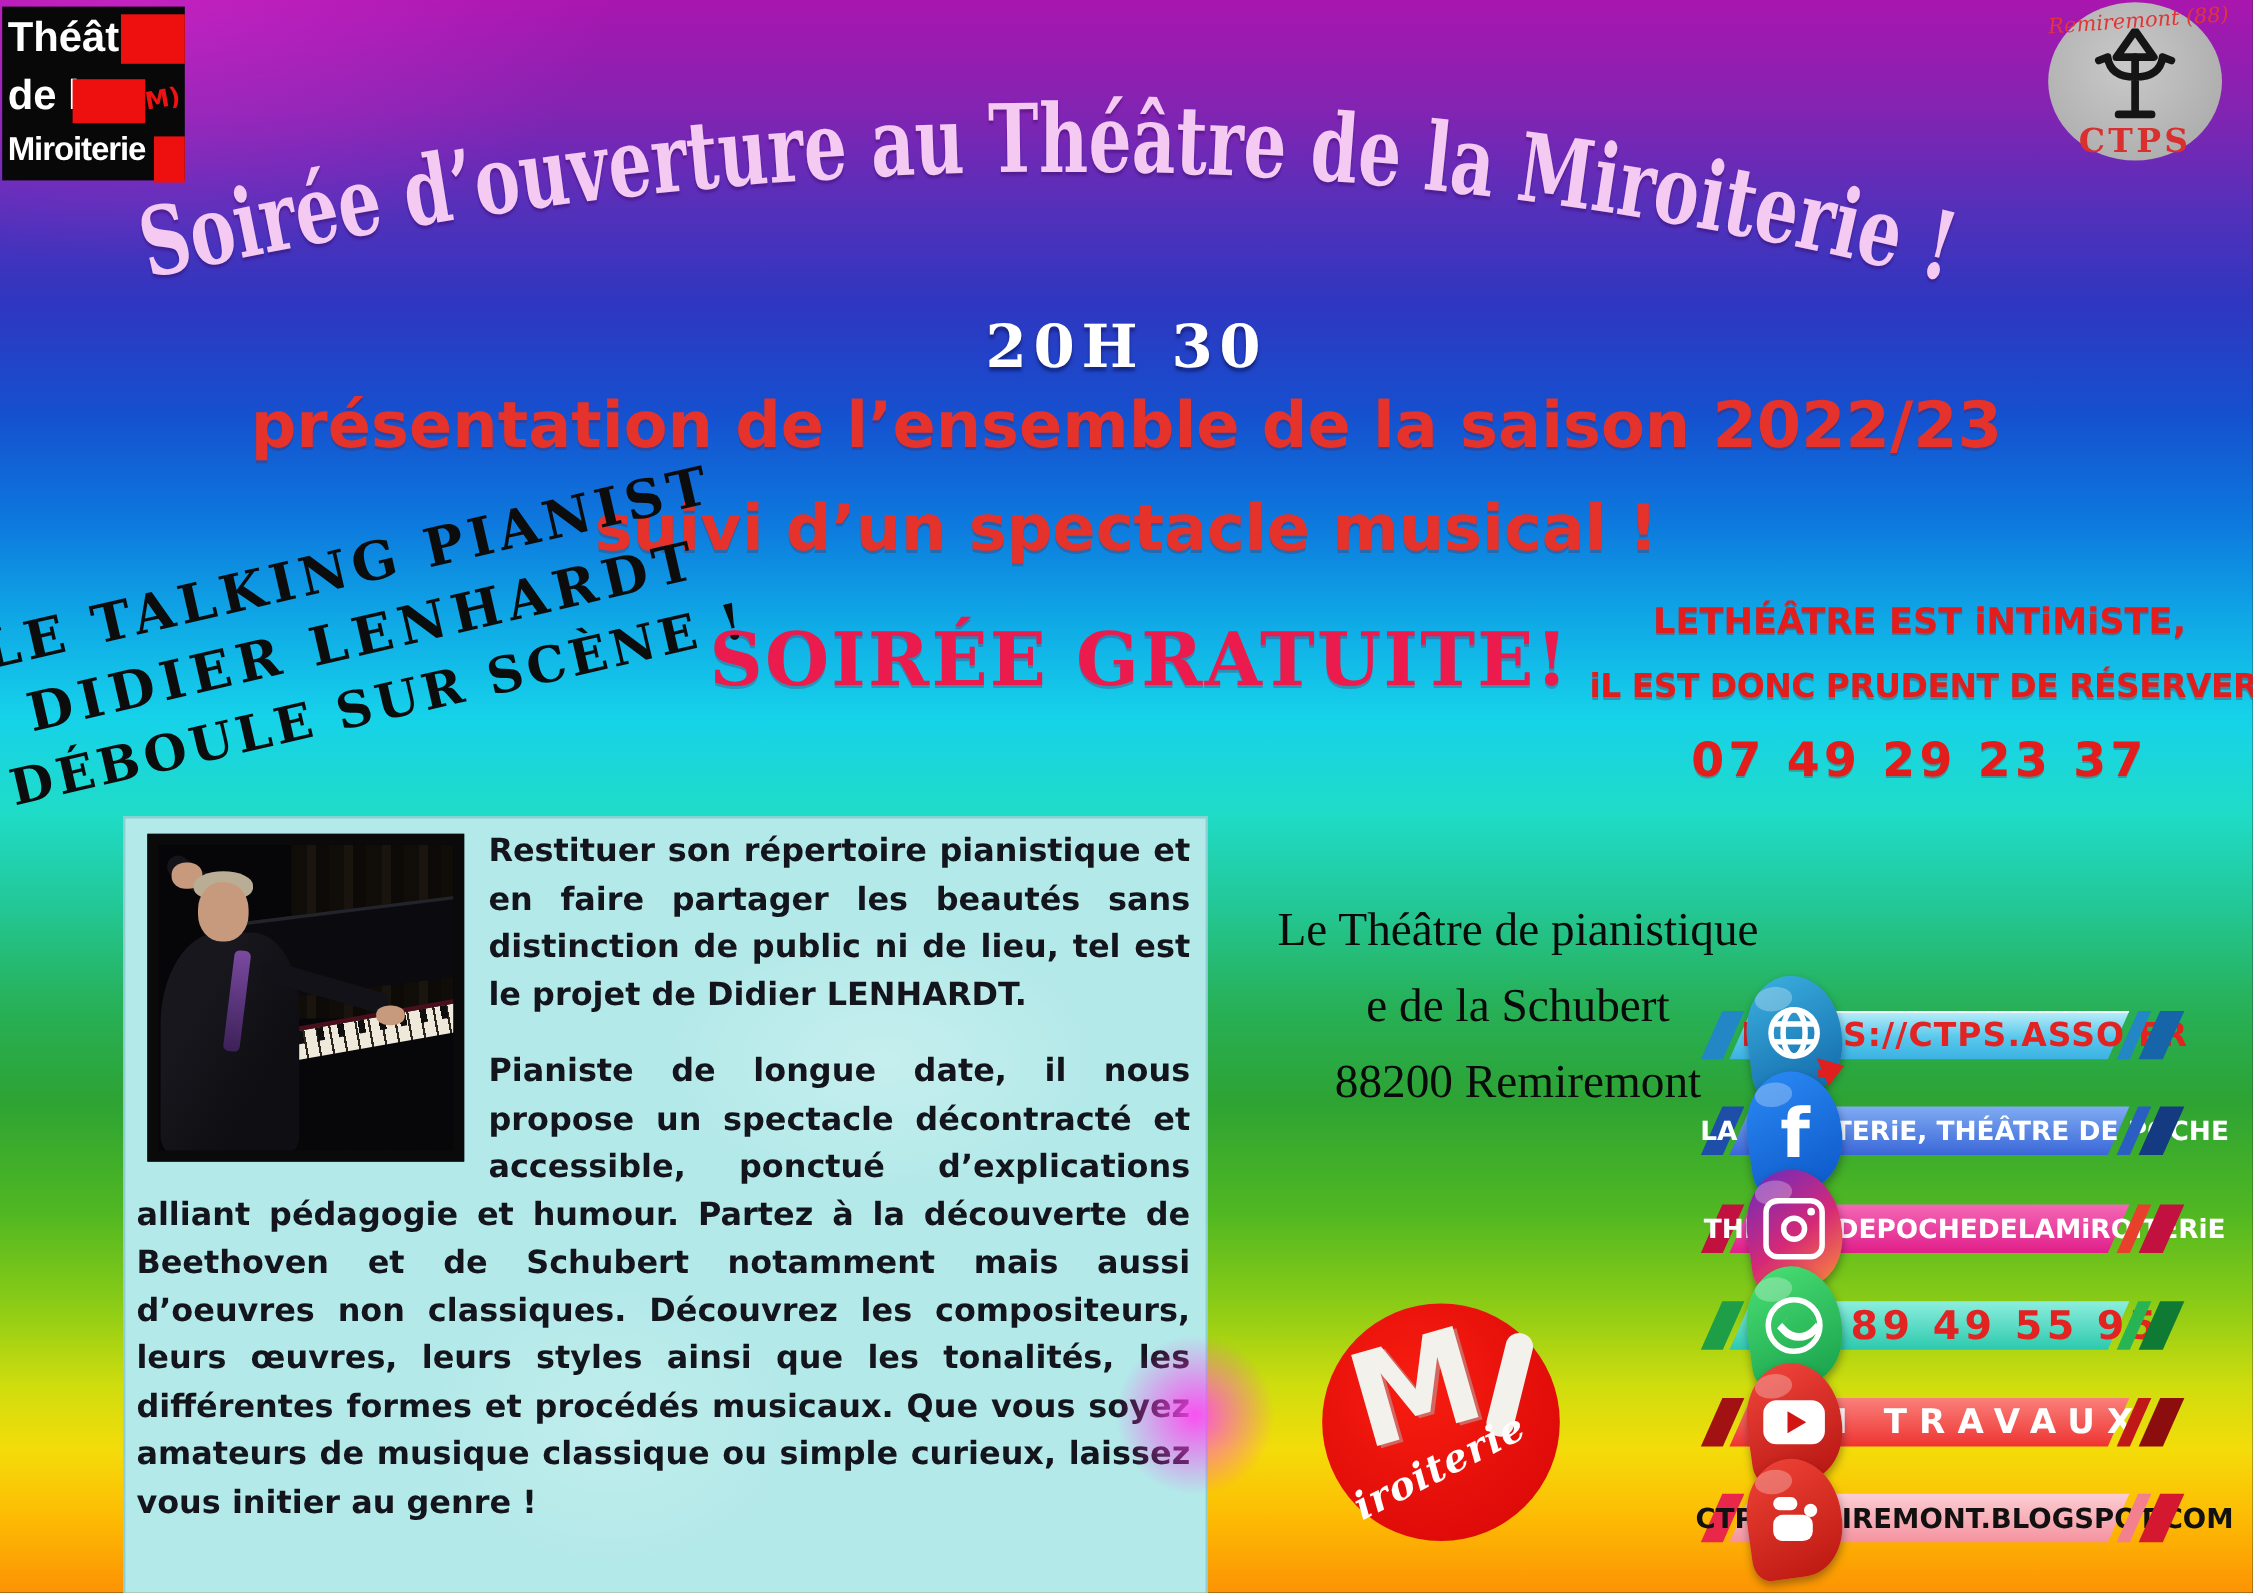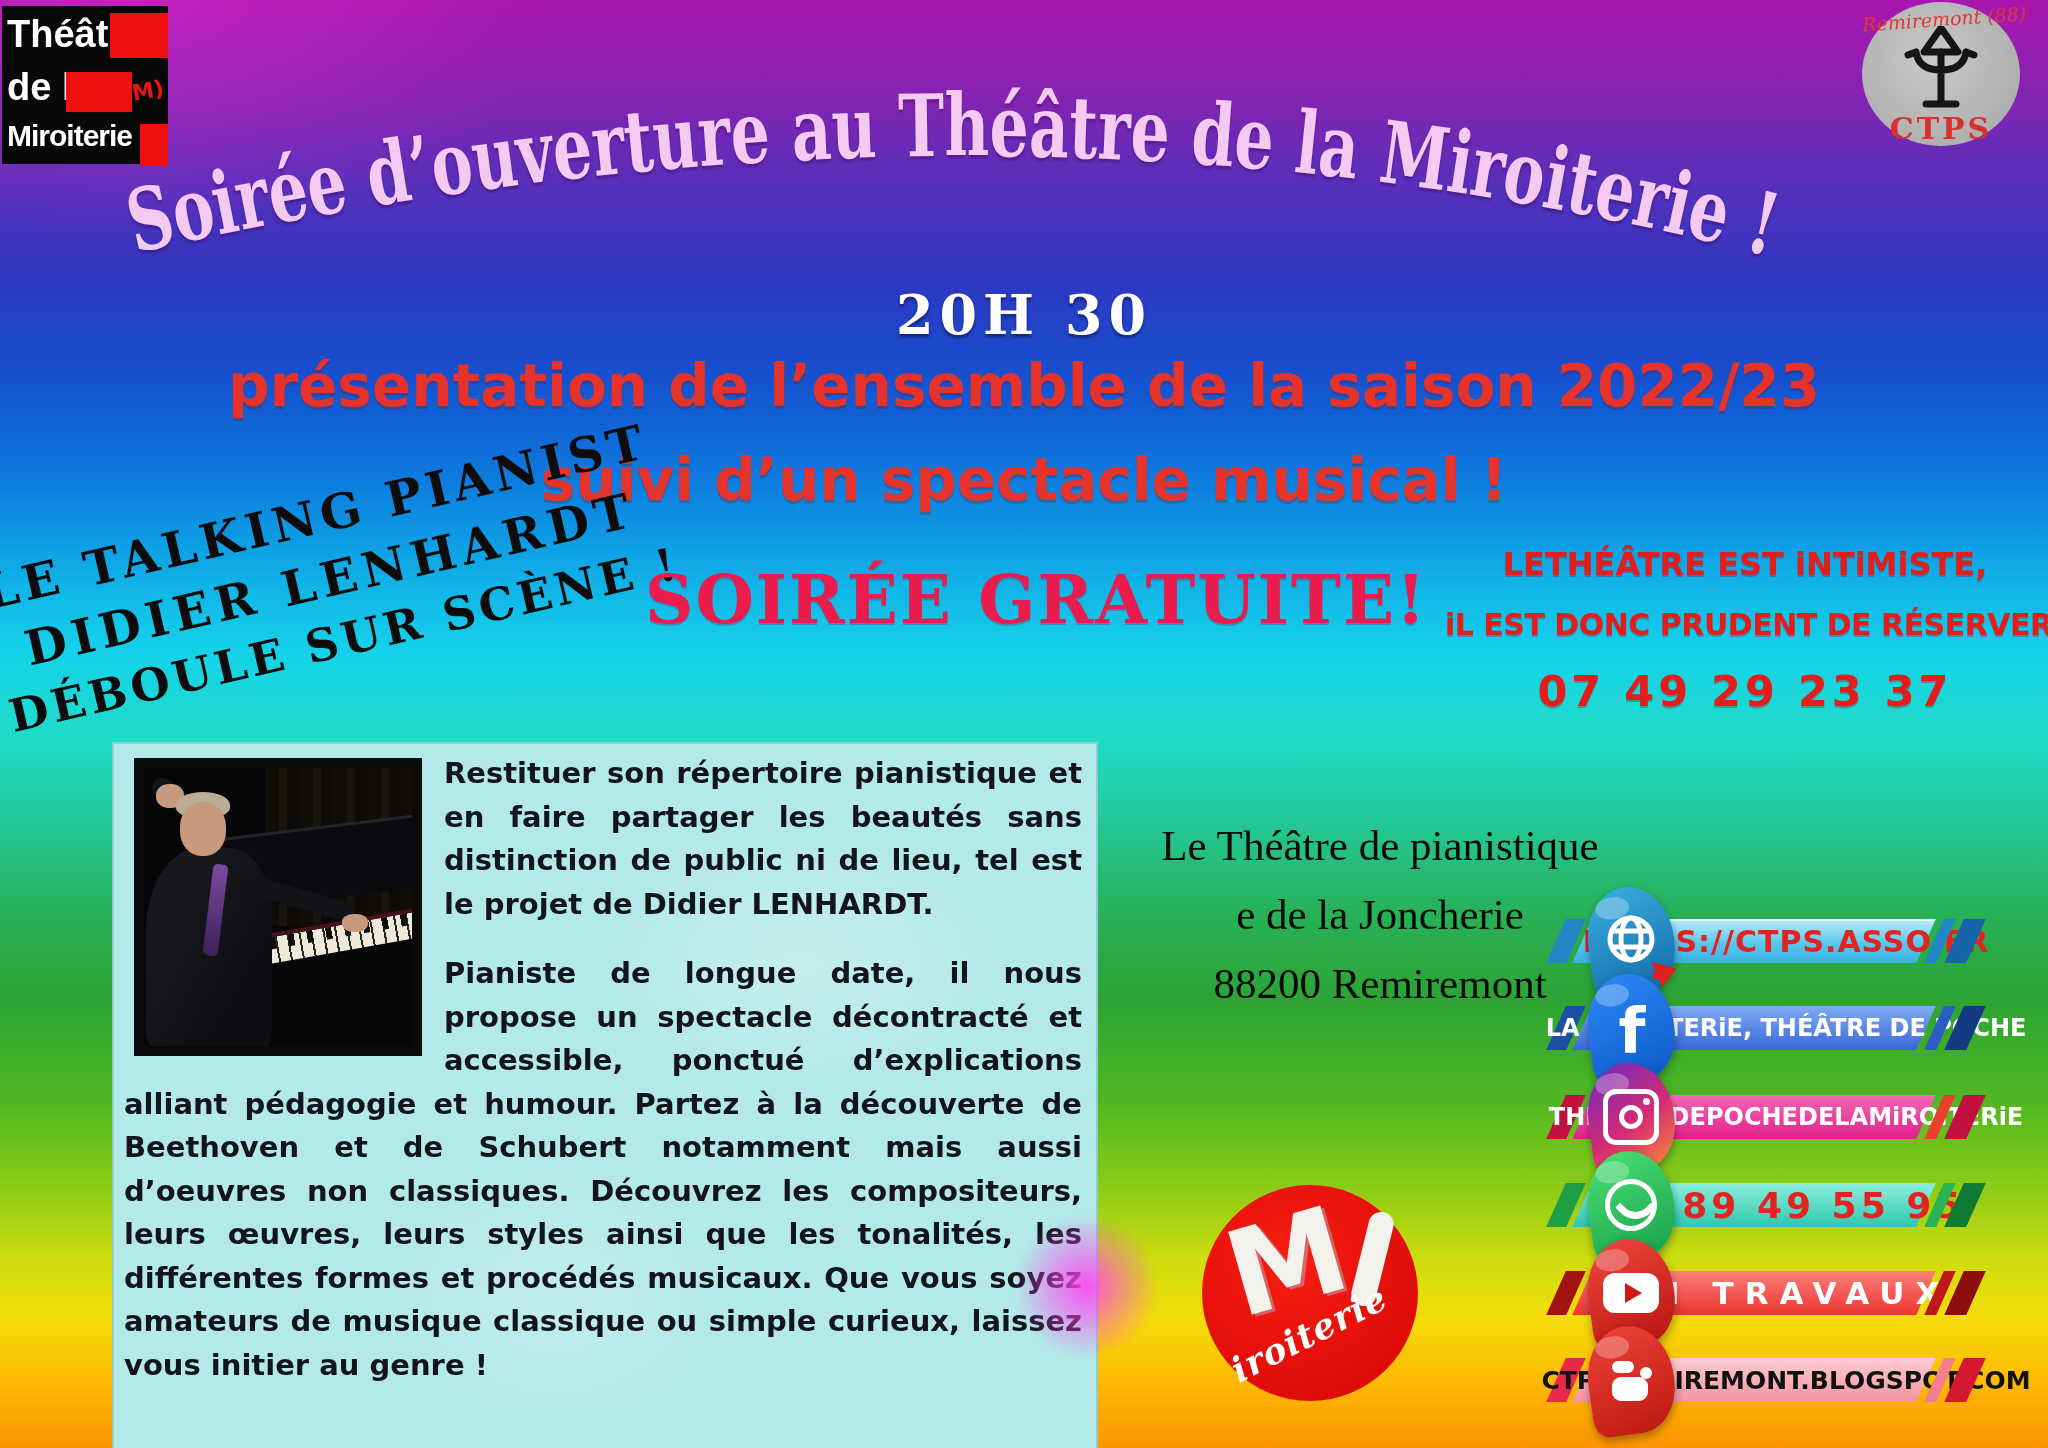--- a/index.html
+++ b/index.html
@@ -284,21 +284,21 @@
   <div id="free" class="abs">SOIRÉE GRATUITE!</div>
 
   <div id="resa" class="abs">
     <div id="rs1">LETHÉÂTRE EST iNTiMiSTE,</div>
     <div id="rs3">iL EST DONC PRUDENT DE RÉSERVER AU :</div>
     <div id="rs4">07 49 29 23 37</div>
   </div>
 
   <div id="addr" class="abs">
     <div>Le Théâtre de pianistique</div>
-    <div>e de la Joncherie</div>
+    <div>e de la Schubert</div>
     <div>88200 Remiremont</div>
   </div>
 
   <div id="article" class="abs">
     <div class="txt">
       <div id="photo">
         <div class="curtain"></div>
         <div class="lid"></div>
         <div class="pianofront"></div>
         <div class="keys"></div>

